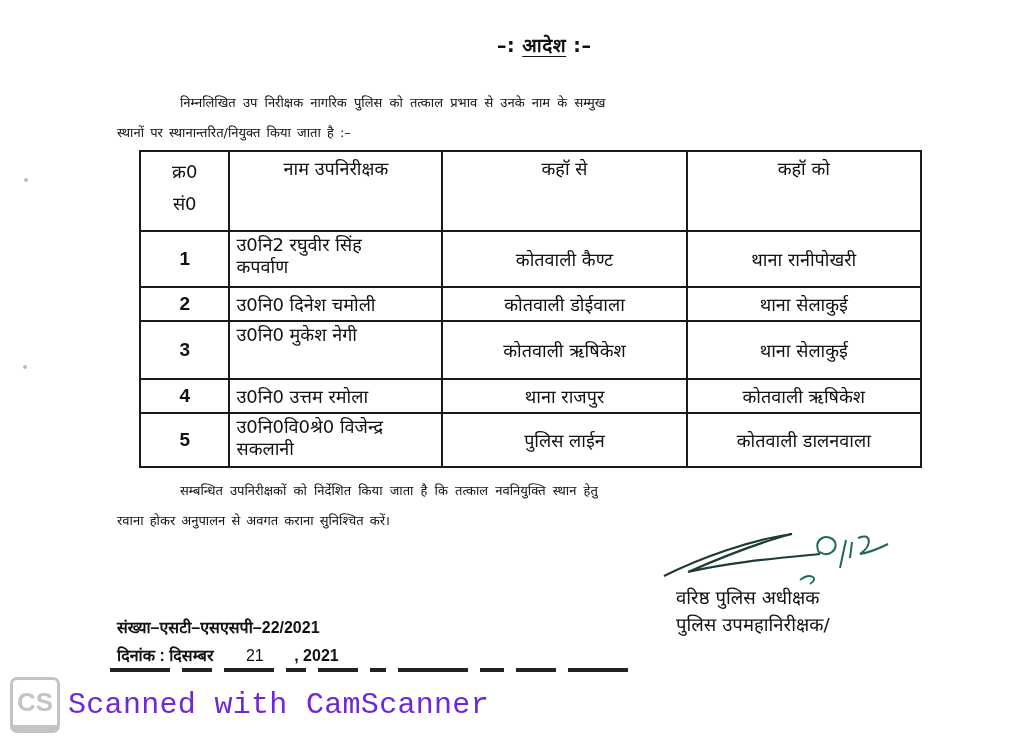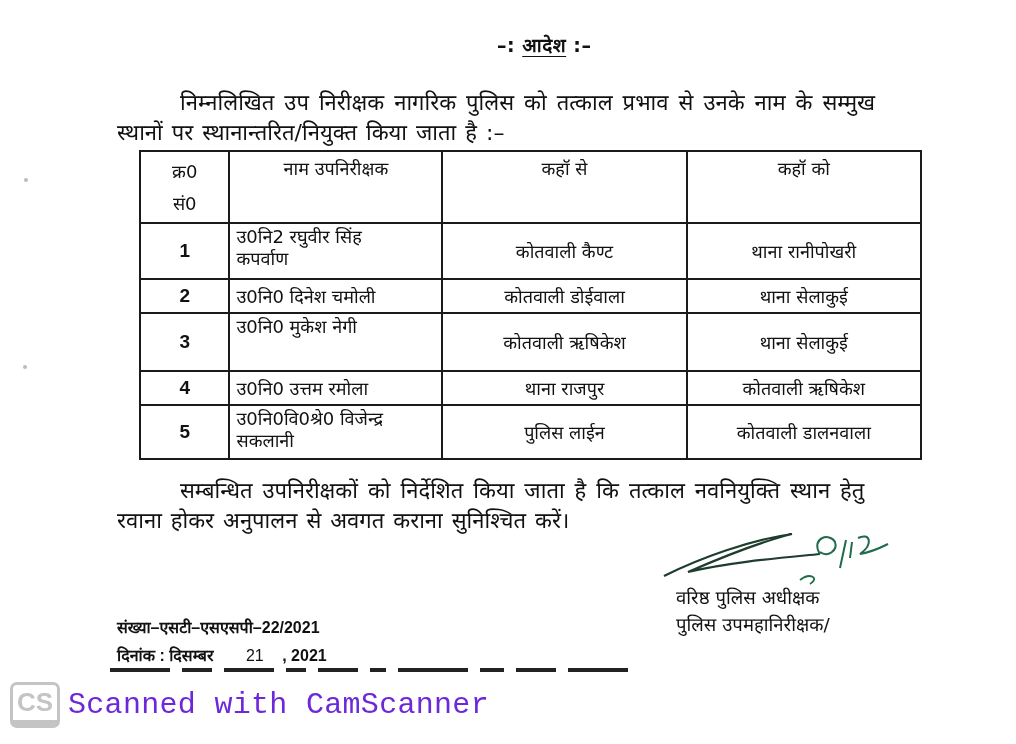--- a/index.html
+++ b/index.html
@@ -8,21 +8,21 @@
     background: #ffffff; position: relative;
     font-family: "DejaVu Sans", "Liberation Sans", sans-serif;
     color: #111;
   }
   .abs { position: absolute; }
   .title {
     left: 497px; top: 32px; font-size: 19px; font-weight: bold; letter-spacing: 0.5px;
   }
   .title .u { text-decoration: underline; text-underline-offset: 4px; }
   .para {
-    font-size: 22px; line-height: 30px; white-space: nowrap;
+    font-size: 13px; line-height: 30px; white-space: nowrap;
   }
   .p1a { left: 180px; top: 88px; word-spacing: 3px; }
   .p1b { left: 117px; top: 118px; word-spacing: 2px; }
 
   table.order {
     position: absolute; left: 139px; top: 150px;
     border-collapse: collapse; width: 783px;
     font-size: 18px;
   }
   table.order td, table.order th {
@@ -44,34 +44,34 @@
     left: 660px; top: 528px; width: 230px; height: 60px;
   }
   .desig { left: 676px; top: 584px; font-size: 18.5px; line-height: 27px; }
   .desig .l3 { padding-left: 60px; }
 
   .ref {
     left: 117px; top: 614px; font-size: 16px; line-height: 28px; font-weight: bold;
     font-family: "Liberation Sans", sans-serif;
   }
   .ref .date-handwritten { display: inline-block; margin-left: 28px; font-weight: normal; }
-  .ref .year { margin-left: 14px; }
+  .ref .year { margin-left: 26px; }
 
   .cutoff {
     left: 110px; top: 662px; width: 620px; height: 10px; overflow: hidden;
   }
   .cutoff span {
     display: inline-block; height: 4px; background: #222; margin-right: 12px; vertical-align: top; margin-top: 6px;
   }
 
   .watermark {
     left: 10px; top: 682px; height: 46px; display: flex; align-items: center; gap: 8px;
   }
   .cs-logo {
-    width: 50px; height: 46px; box-sizing: border-box;
+    width: 50px; height: 56px; box-sizing: border-box;
     border: 3px solid #c4c4c4; border-radius: 7px;
     display: flex; align-items: center; justify-content: center;
     font-family: "Liberation Sans", sans-serif; font-weight: bold;
     font-size: 26px; color: #c4c4c4; position: relative;
     border-bottom-width: 8px;
   }
   .wm-text {
     font-family: Liberation Mono, monospace; font-size: 30px; color: #6d28d9;
     letter-spacing: 0.3px;
   }
@@ -84,21 +84,21 @@
   <span>–:</span>
   <span class="u">आदेश</span>
   <span>:–</span>
 </div>
 
 <div class="abs para p1a">निम्नलिखित उप निरीक्षक नागरिक पुलिस को तत्काल प्रभाव से उनके नाम के सम्मुख</div>
 <div class="abs para p1b">स्थानों पर स्थानान्तरित/नियुक्त किया जाता है :–</div>
 
 <table class="order">
   <tbody>
-      <tr style="height:72px">
+      <tr style="height:80px">
     <th class="c1 hdr-sn">
       <div>क्र0</div>
       <div>सं0</div>
     </th>
     <th class="c2" style="text-align:center">नाम उपनिरीक्षक</th>
     <th class="c3">कहॉ से</th>
     <th class="c4">कहॉ को</th>
   </tr>
   <tr style="height:56px">
     <td class="c1 sn">1</td>

